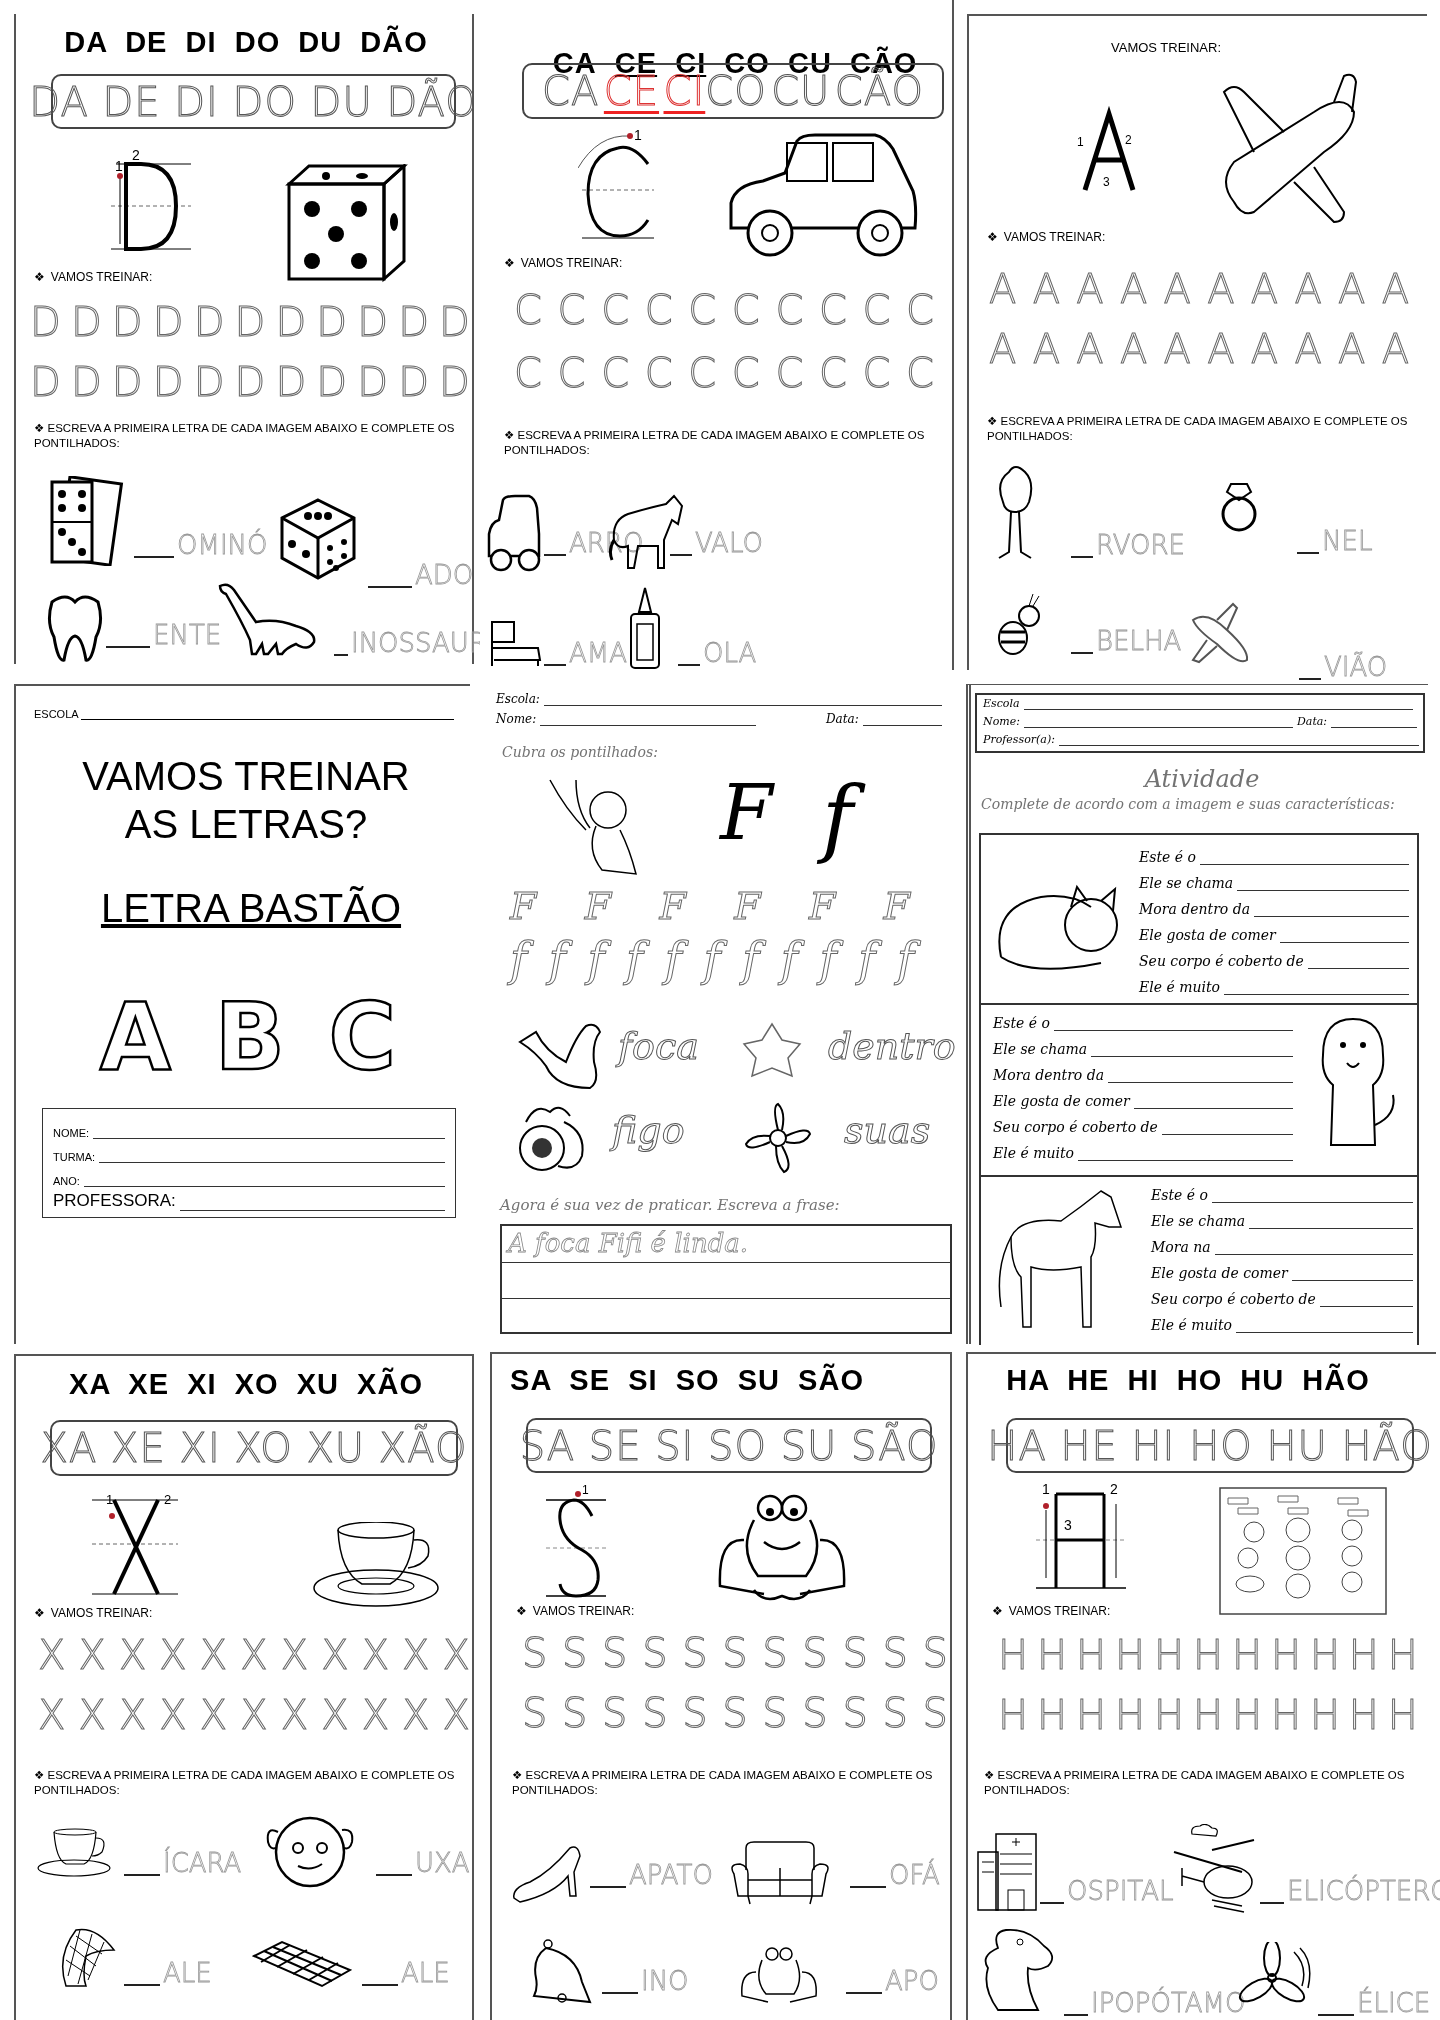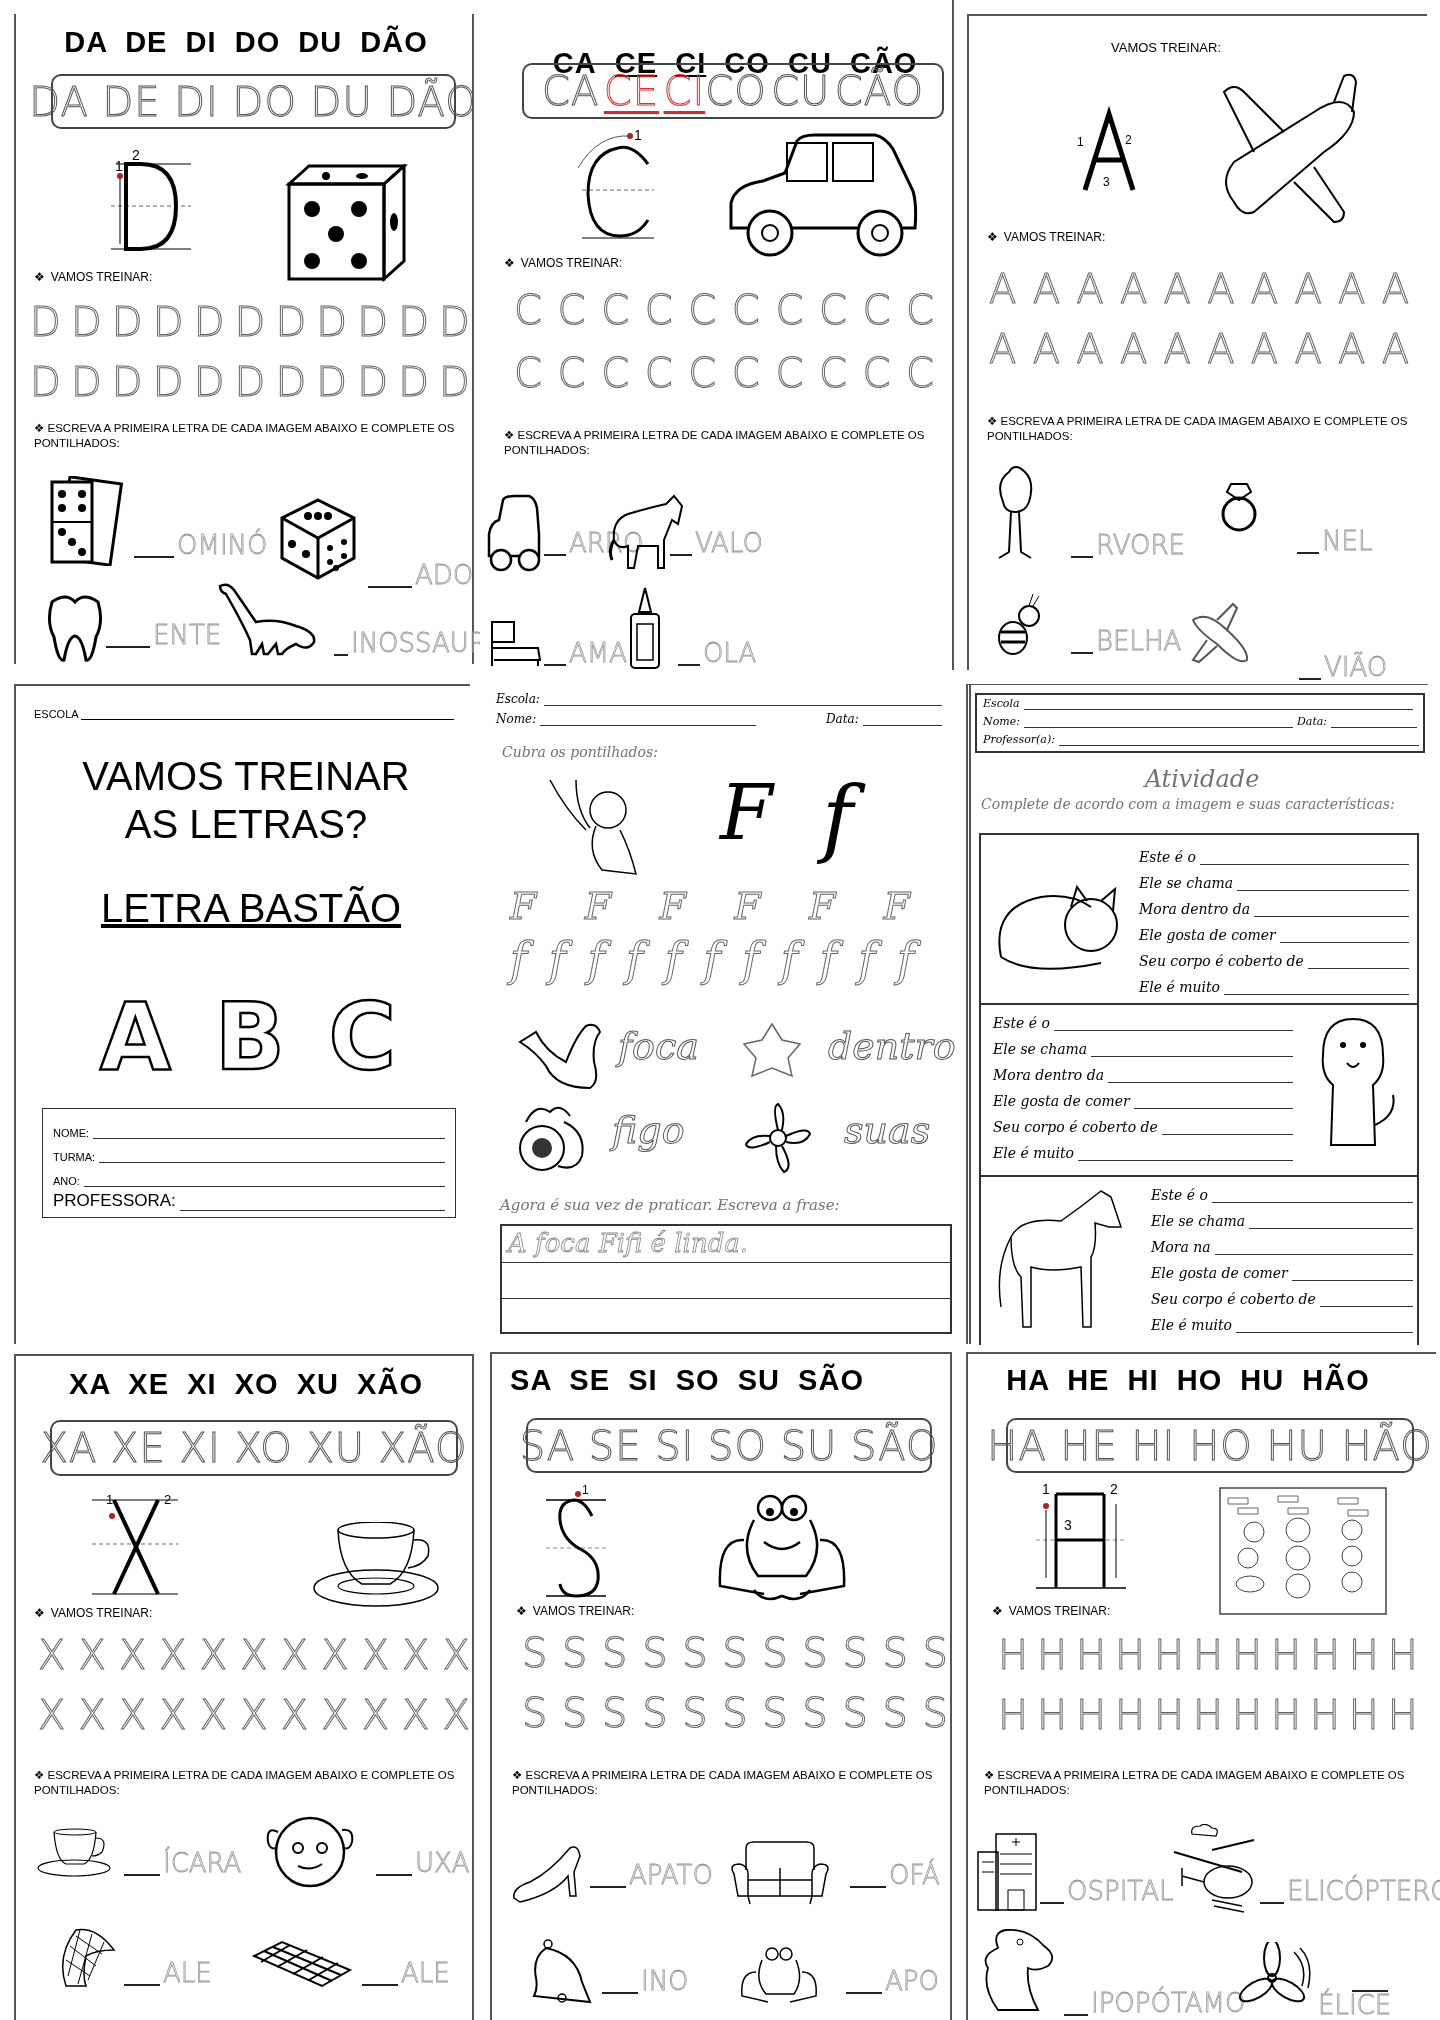--- a/index.html
+++ b/index.html
@@ -639,14 +639,14 @@
     <circle cx="42" cy="14" r="3" fill="none" stroke="#000"></circle>
   </svg>
   <div class="word" style="left:96px;top:636px;"><span class="blank" style="width:24px;"></span><span class="rest">IPOPÓTAMO</span></div>
   <svg class="pic" style="left:270px;top:588px;" width="76" height="72">
     <circle cx="34" cy="36" r="4" fill="none" stroke="#000" stroke-width="2"></circle>
     <ellipse cx="34" cy="16" rx="8" ry="18" fill="none" stroke="#000" stroke-width="2"></ellipse>
     <ellipse cx="18" cy="48" rx="8" ry="18" fill="none" stroke="#000" stroke-width="2" transform="rotate(60 18 48)"></ellipse>
     <ellipse cx="50" cy="48" rx="8" ry="18" fill="none" stroke="#000" stroke-width="2" transform="rotate(-60 50 48)"></ellipse>
     <path d="M56 10 Q70 24 64 44 M62 6 Q76 20 70 46" fill="none" stroke="#000" stroke-width="1.5"></path>
   </svg>
-  <div class="word" style="left:350px;top:636px;flex-direction:column;"><span class="blank" style="width:36px;"></span><span class="rest">ÉLICE</span></div>
+  <div class="word" style="left:350px;top:636px;"><span class="blank" style="width:36px;"></span><span class="rest">ÉLICE</span></div>
 </div>
 
 </body></html>

